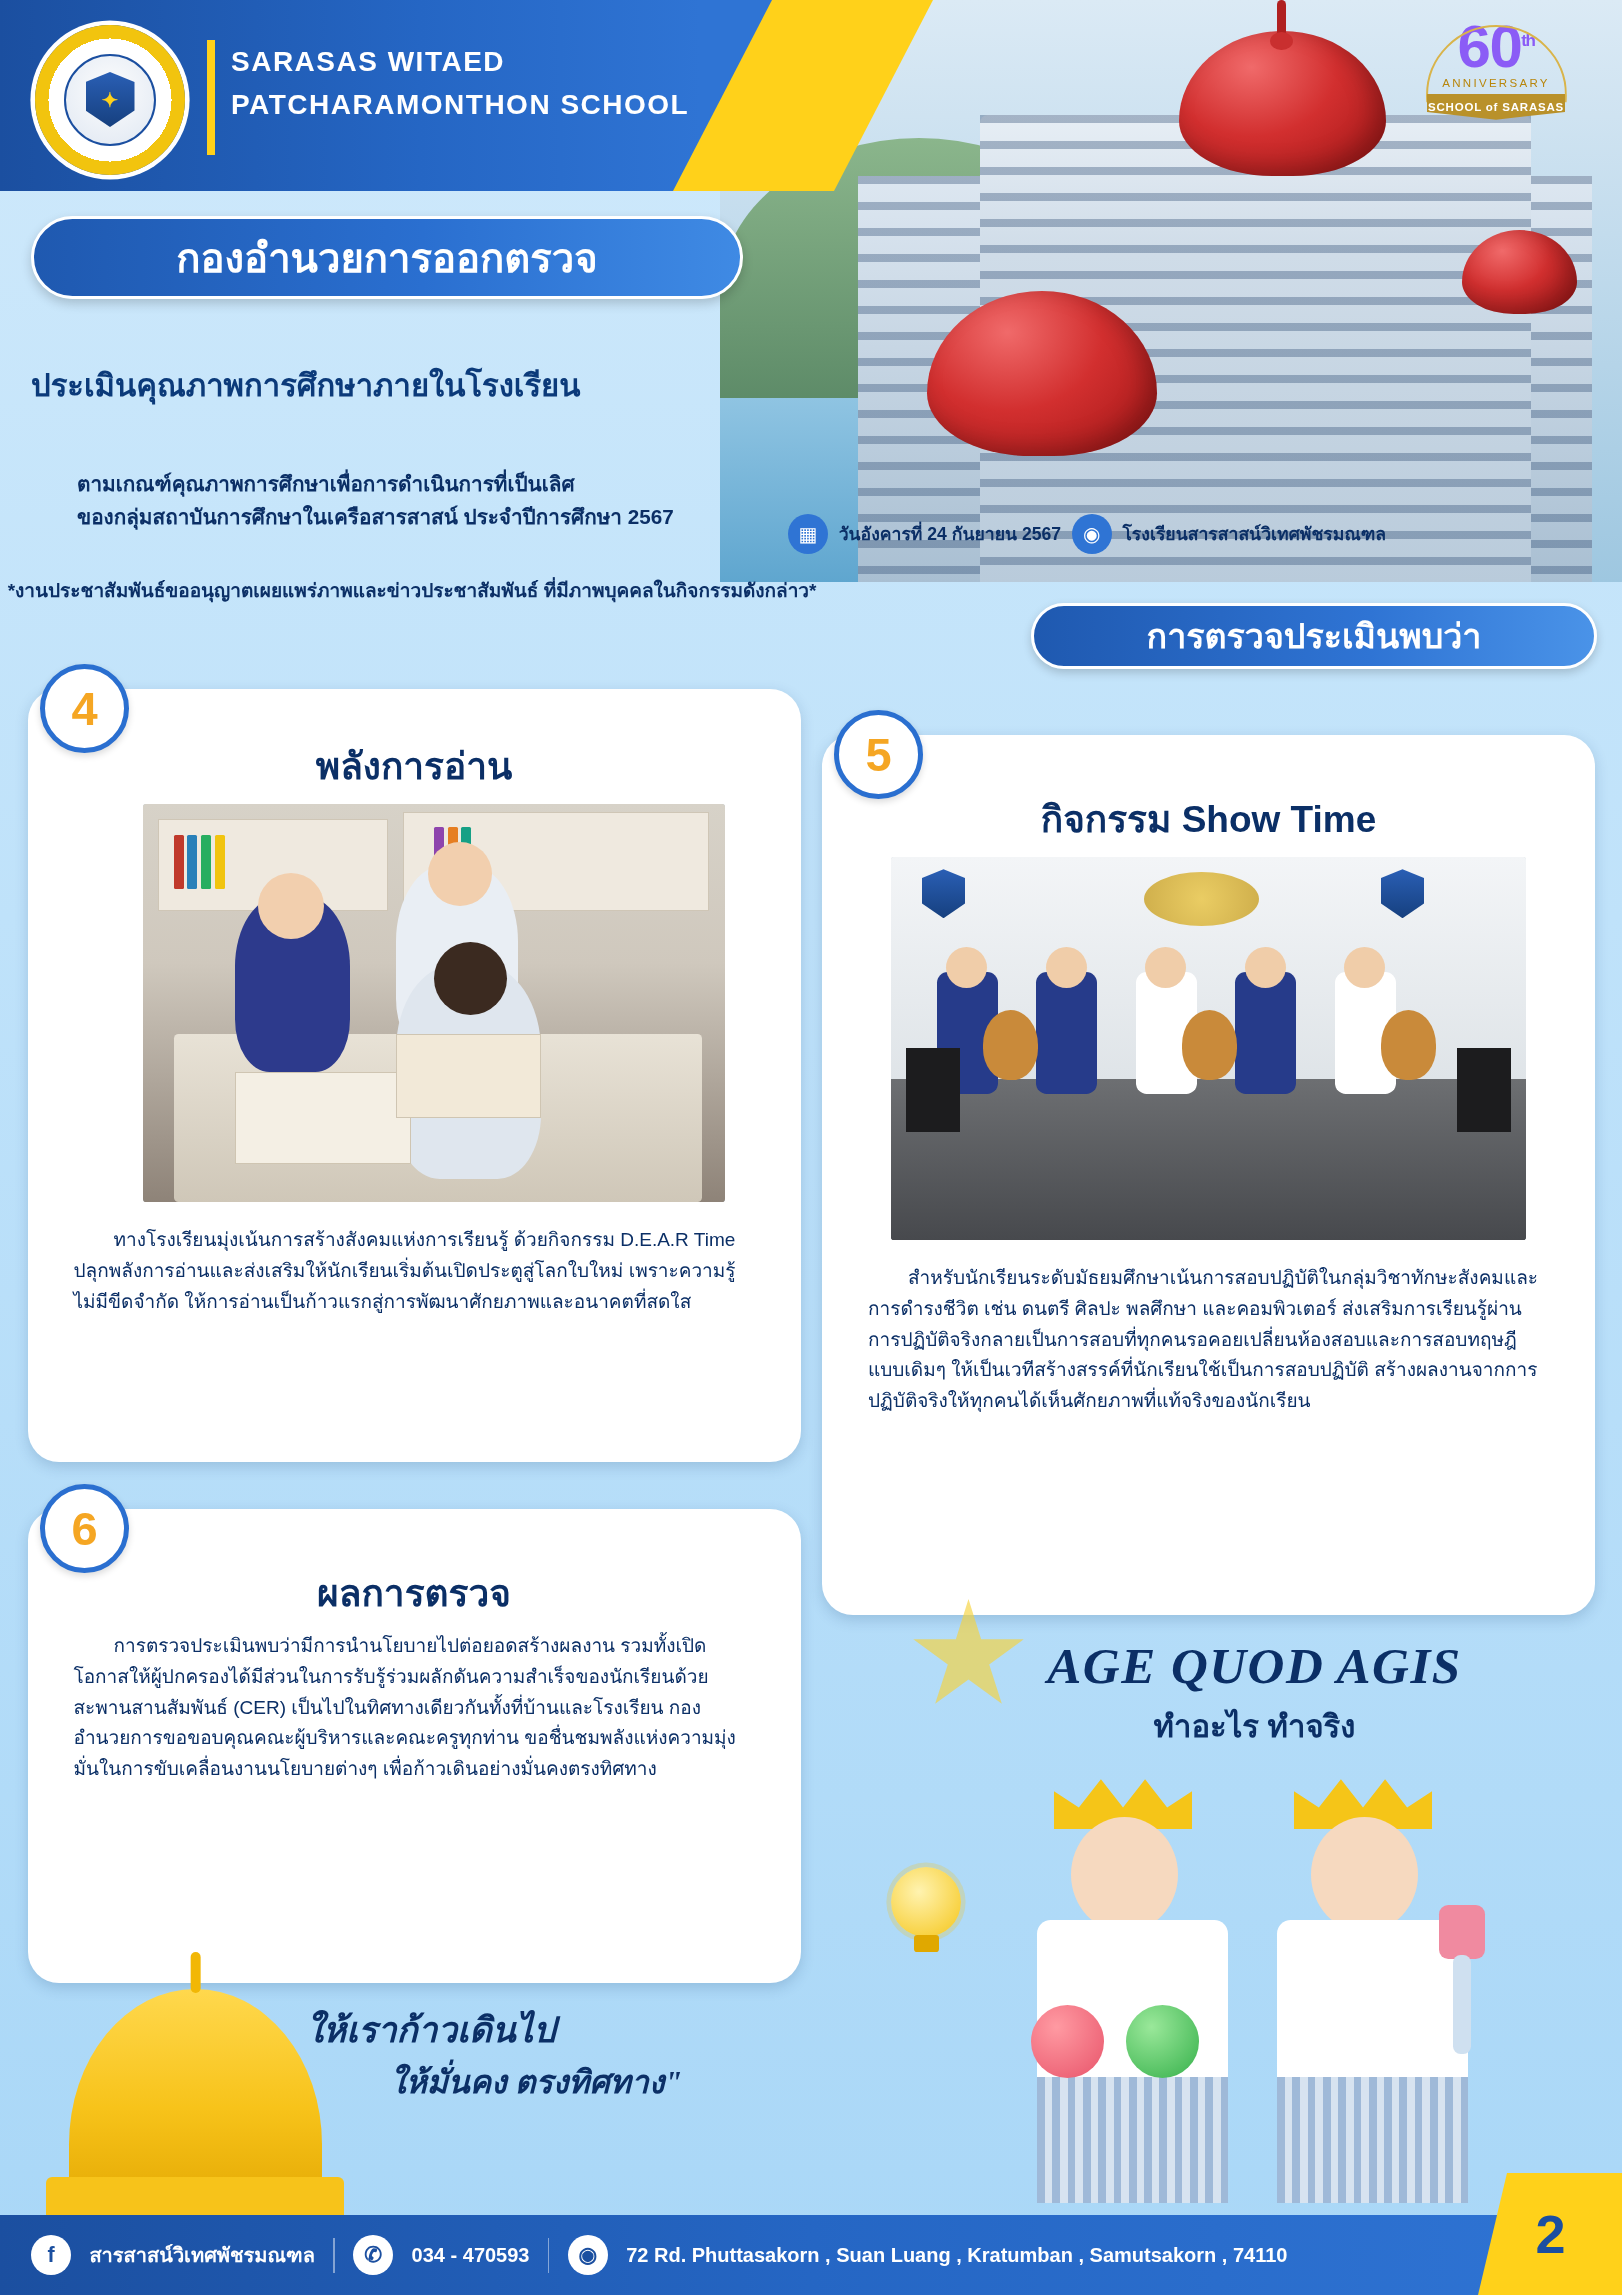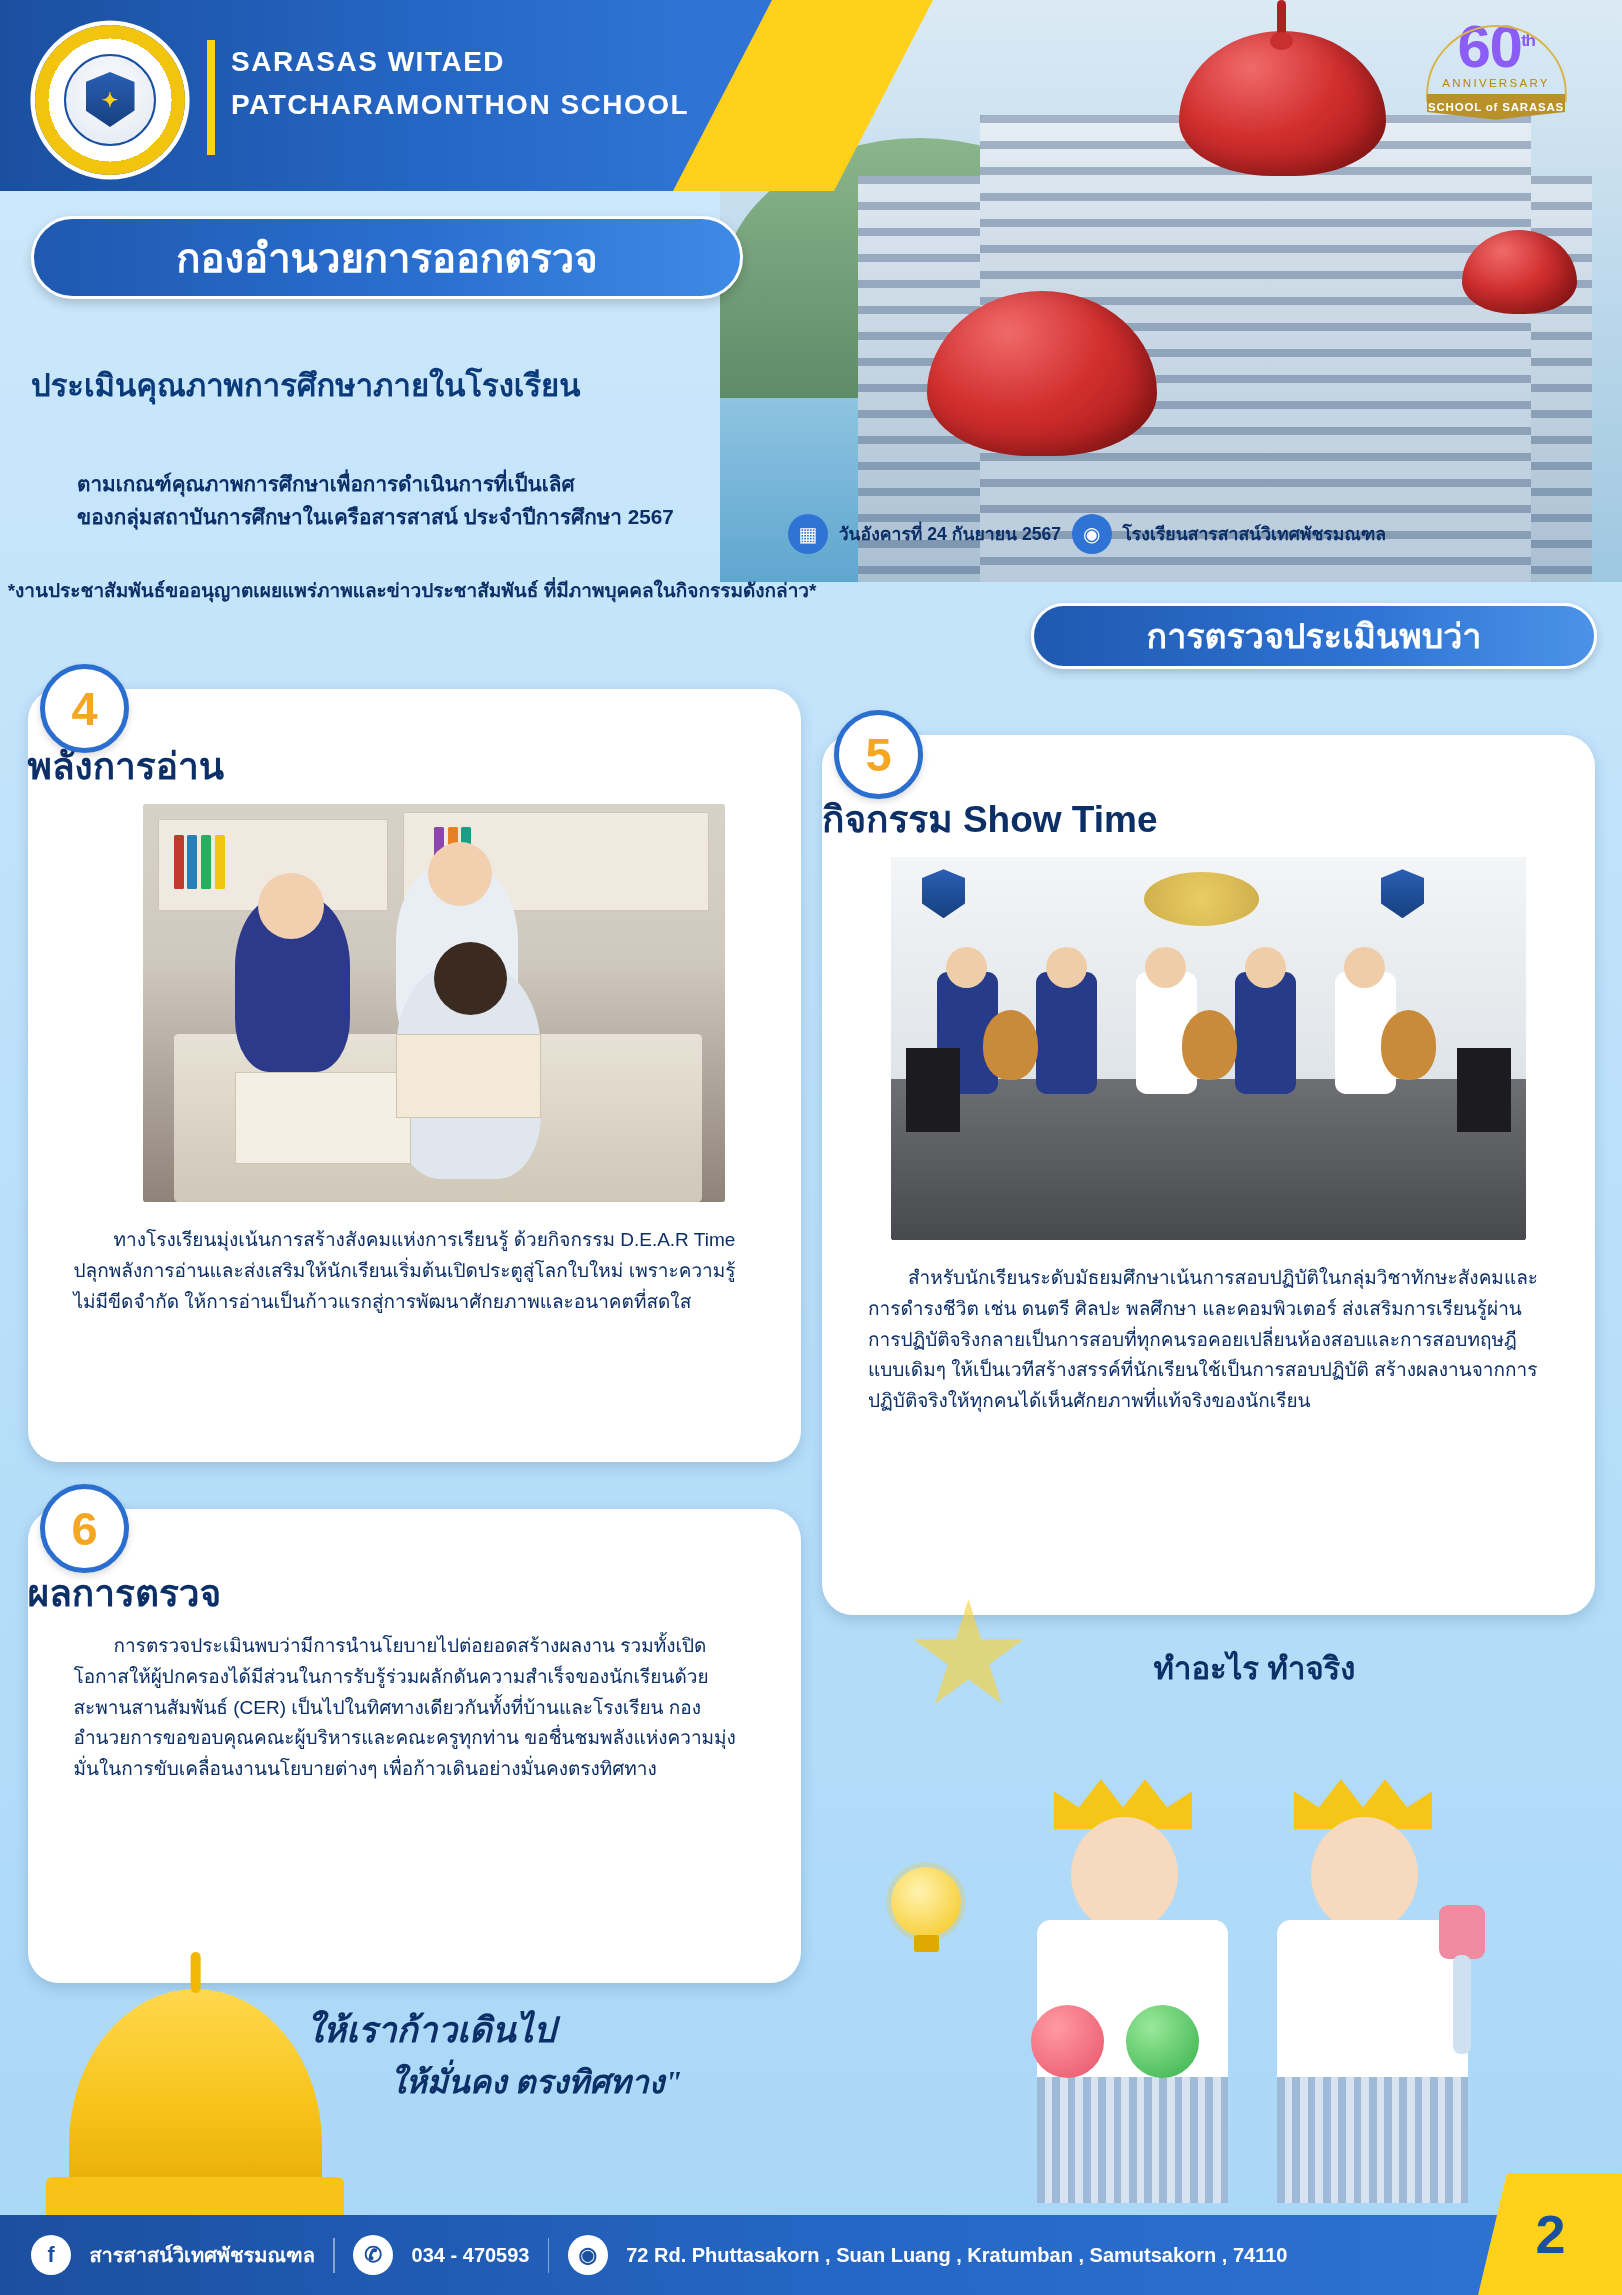--- a/index.html
+++ b/index.html
@@ -158,21 +158,21 @@
     position:absolute;
     width:89px;height:89px;border-radius:50%;
     background:#ffffff;
     border:5.4px solid #2a6fd0;
     display:flex;align-items:center;justify-content:center;
     color:#f5a623; font-size:47px; font-weight:bold;
     box-shadow:0 3.1px 7.7px rgba(0,0,0,.15);
     z-index:5;
   }
   .card-title {
-    text-align:left; color:#0b2f66; font-weight:bold;
+    text-align:center; color:#0b2f66; font-weight:bold;
   }
   .card-body {
     color:#0b2f66; font-size:19px; line-height:1.62; text-indent:40px;
     text-align:left;
   }
 
   
   #card4 { left:27.5px; top:689px; width:773px; height:773px; }
   #badge4 { left:40px; top:664px; }
   #title4 { position:absolute; left:0; top:47px; width:100%; font-size:37px; }
@@ -410,20 +410,21 @@
 <div class="badge" id="badge5">5</div>
 
 <div class="card" id="card6">
   <div class="card-title" id="title6">ผลการตรวจ</div>
   <div class="card-body" id="body6">การตรวจประเมินพบว่ามีการนำนโยบายไปต่อยอดสร้างผลงาน  รวมทั้งเปิดโอกาสให้ผู้ปกครองได้มีส่วนในการรับรู้ร่วมผลักดันความสำเร็จของนักเรียนด้วยสะพานสานสัมพันธ์ (CER) เป็นไปในทิศทางเดียวกันทั้งที่บ้านและโรงเรียน  กองอำนวยการขอขอบคุณคณะผู้บริหารและคณะครูทุกท่าน ขอชื่นชมพลังแห่งความมุ่งมั่นในการขับเคลื่อนงานนโยบายต่างๆ เพื่อก้าวเดินอย่างมั่นคงตรงทิศทาง</div>
 </div>
 <div class="badge" id="badge6">6</div>
 
 <div class="star"></div>
 <div class="age-quod">
+  <div class="latin">AGE QUOD AGIS</div>
   <div class="thai">ทำอะไร ทำจริง</div>
 </div>
 <div class="bulb"></div>
 
 <div class="kids-photo">
   <div class="kid-fig" style="left:69px;width:253px;height:428px;">
     <div class="crown" style="left:43px;top:0;width:138px;height:54px;"></div>
     <div class="kid-head" style="left:60px;top:42px;width:107px;height:115px;"></div>
     <div class="kid-body" style="left:26px;top:145px;width:191px;height:161px;"></div>
     <div class="kid-skirt" style="left:26px;top:302px;width:191px;height:126px;"></div>

